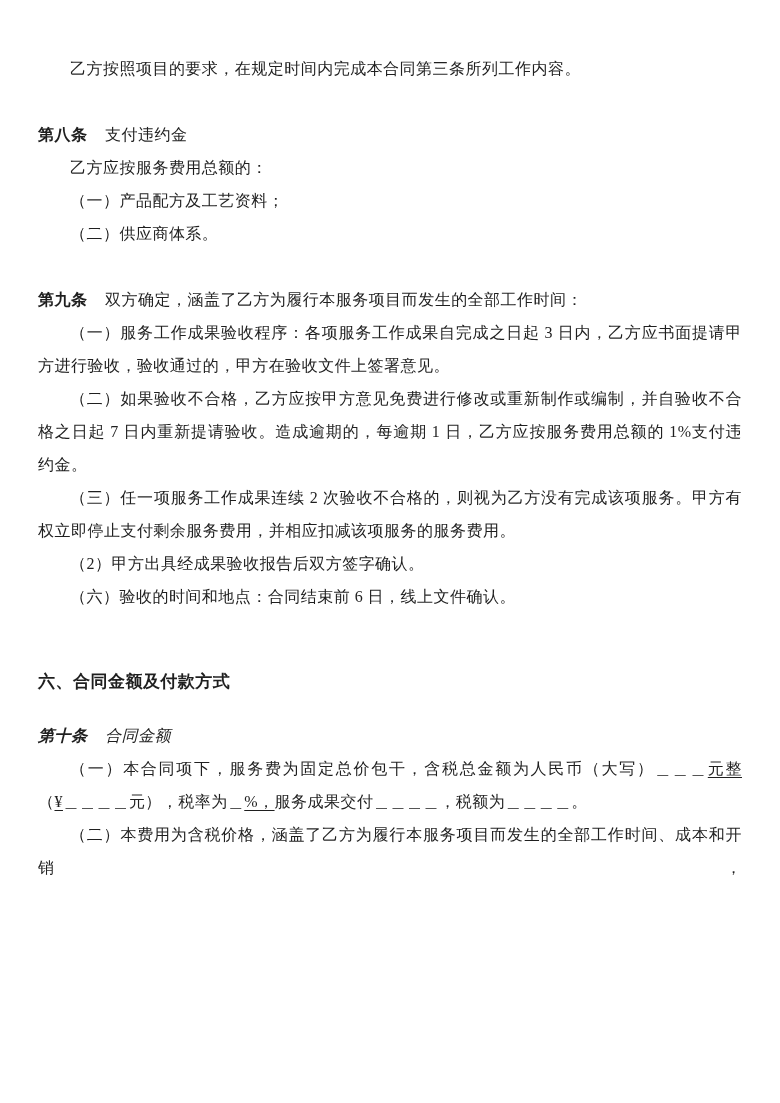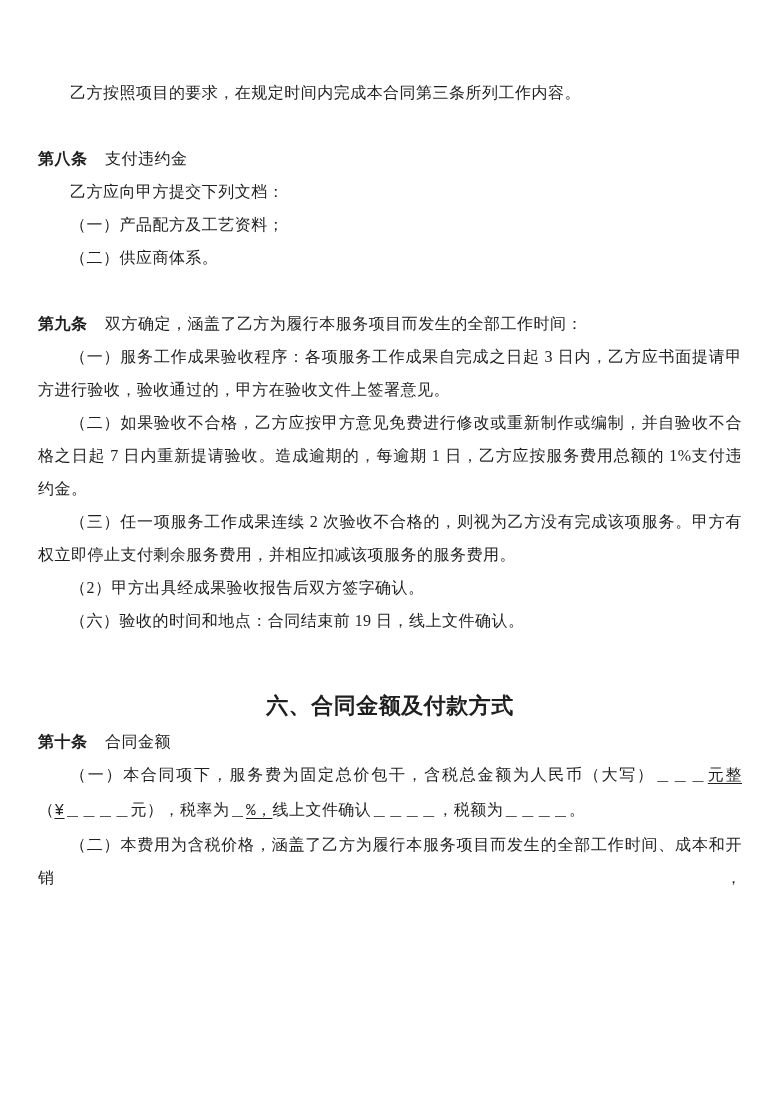--- a/index.html
+++ b/index.html
@@ -4,64 +4,64 @@
 <style>
   html, body { margin: 0; padding: 0; background: #ffffff; }
   body {
     width: 780px; height: 1103px; overflow: hidden;
     font-family: "Liberation Serif", "DejaVu Serif", serif;
     color: #1f1f1f;
   }
   .page {
     box-sizing: border-box;
     width: 780px; height: 1103px;
-    padding: 76px 38px 0 38px;
+    padding: 52px 38px 0 38px;
     font-size: 16px;
     line-height: 33px;
     letter-spacing: 0.03em;
   }
   .para { margin: 0; text-align: justify; }
   .indent { text-indent: 2em; }
   .clause-label { font-weight: bold; }
   .clause-title { margin-left: 1.1em; }
   .gap-above { margin-top: 33px; }
   .chapter {
     margin: 52px 0 0 0;
-    text-align: center;
-    font-size: 22px;
+    text-align: left;
+    font-size: 17px;
     font-weight: bold;
     line-height: 33px;
   }
-  .tight-above { margin-top: 3px; }
+  .tight-above { margin-top: 21px; font-style: italic; }
   .stretch { text-align-last: justify; }
-  .u { text-decoration: underline; text-underline-offset: 3px; font-family: Liberation Mono, monospace; }
+  .u { text-decoration: underline; text-underline-offset: 3px; }
 </style>
 </head>
 <body>
 
 <div class="page">
 
   <p class="para indent">乙方按照项目的要求，在规定时间内完成本合同第三条所列工作内容。</p>
 
   <p class="para gap-above"><span class="clause-label">第八条</span><span class="clause-title">支付违约金</span></p>
 
-  <p class="para indent">乙方应向甲方提交下列文档：</p>
+  <p class="para indent">乙方应按服务费用总额的：</p>
   <p class="para indent">（一）产品配方及工艺资料；</p>
   <p class="para indent">（二）供应商体系。</p>
 
   <p class="para gap-above"><span class="clause-label">第九条</span><span class="clause-title">双方确定，涵盖了乙方为履行本服务项目而发生的全部工作时间：</span></p>
 
   <p class="para indent">（一）服务工作成果验收程序：各项服务工作成果自完成之日起 3 日内，乙方应书面提请甲方进行验收，验收通过的，甲方在验收文件上签署意见。</p>
   <p class="para indent">（二）如果验收不合格，乙方应按甲方意见免费进行修改或重新制作或编制，并自验收不合格之日起 7 日内重新提请验收。造成逾期的，每逾期 1 日，乙方应按服务费用总额的 1%支付违约金。</p>
   <p class="para indent">（三）任一项服务工作成果连续 2 次验收不合格的，则视为乙方没有完成该项服务。甲方有权立即停止支付剩余服务费用，并相应扣减该项服务的服务费用。</p>
   <p class="para indent">（2）甲方出具经成果验收报告后双方签字确认。</p>
-  <p class="para indent">（六）验收的时间和地点：合同结束前 19 日，线上文件确认。</p>
+  <p class="para indent">（六）验收的时间和地点：合同结束前 6 日，线上文件确认。</p>
 
   <h2 class="chapter">六、合同金额及付款方式</h2>
 
   <p class="para tight-above"><span class="clause-label">第十条</span><span class="clause-title">合同金额</span></p>
 
   <p class="para indent stretch"><span>（一）本合同项下，服务费为固定总价包干，含税总金额为人民币（大写）</span><span>＿＿＿</span><span class="u">元整</span></p>
-  <p class="para"><span>（</span><span class="u">¥</span><span>＿＿＿＿</span><span>元），税率为</span><span>＿</span><span class="u">%，</span><span>线上文件确认</span><span>＿＿＿＿</span><span>，税额为</span><span>＿＿＿＿</span><span>。</span></p>
+  <p class="para"><span>（</span><span class="u">¥</span><span>＿＿＿＿</span><span>元），税率为</span><span>＿</span><span class="u">%，</span><span>服务成果交付</span><span>＿＿＿＿</span><span>，税额为</span><span>＿＿＿＿</span><span>。</span></p>
 
   <p class="para indent stretch">（二）本费用为含税价格，涵盖了乙方为履行本服务项目而发生的全部工作时间、成本和开销，</p>
 
 </div>
 
 </body></html>

